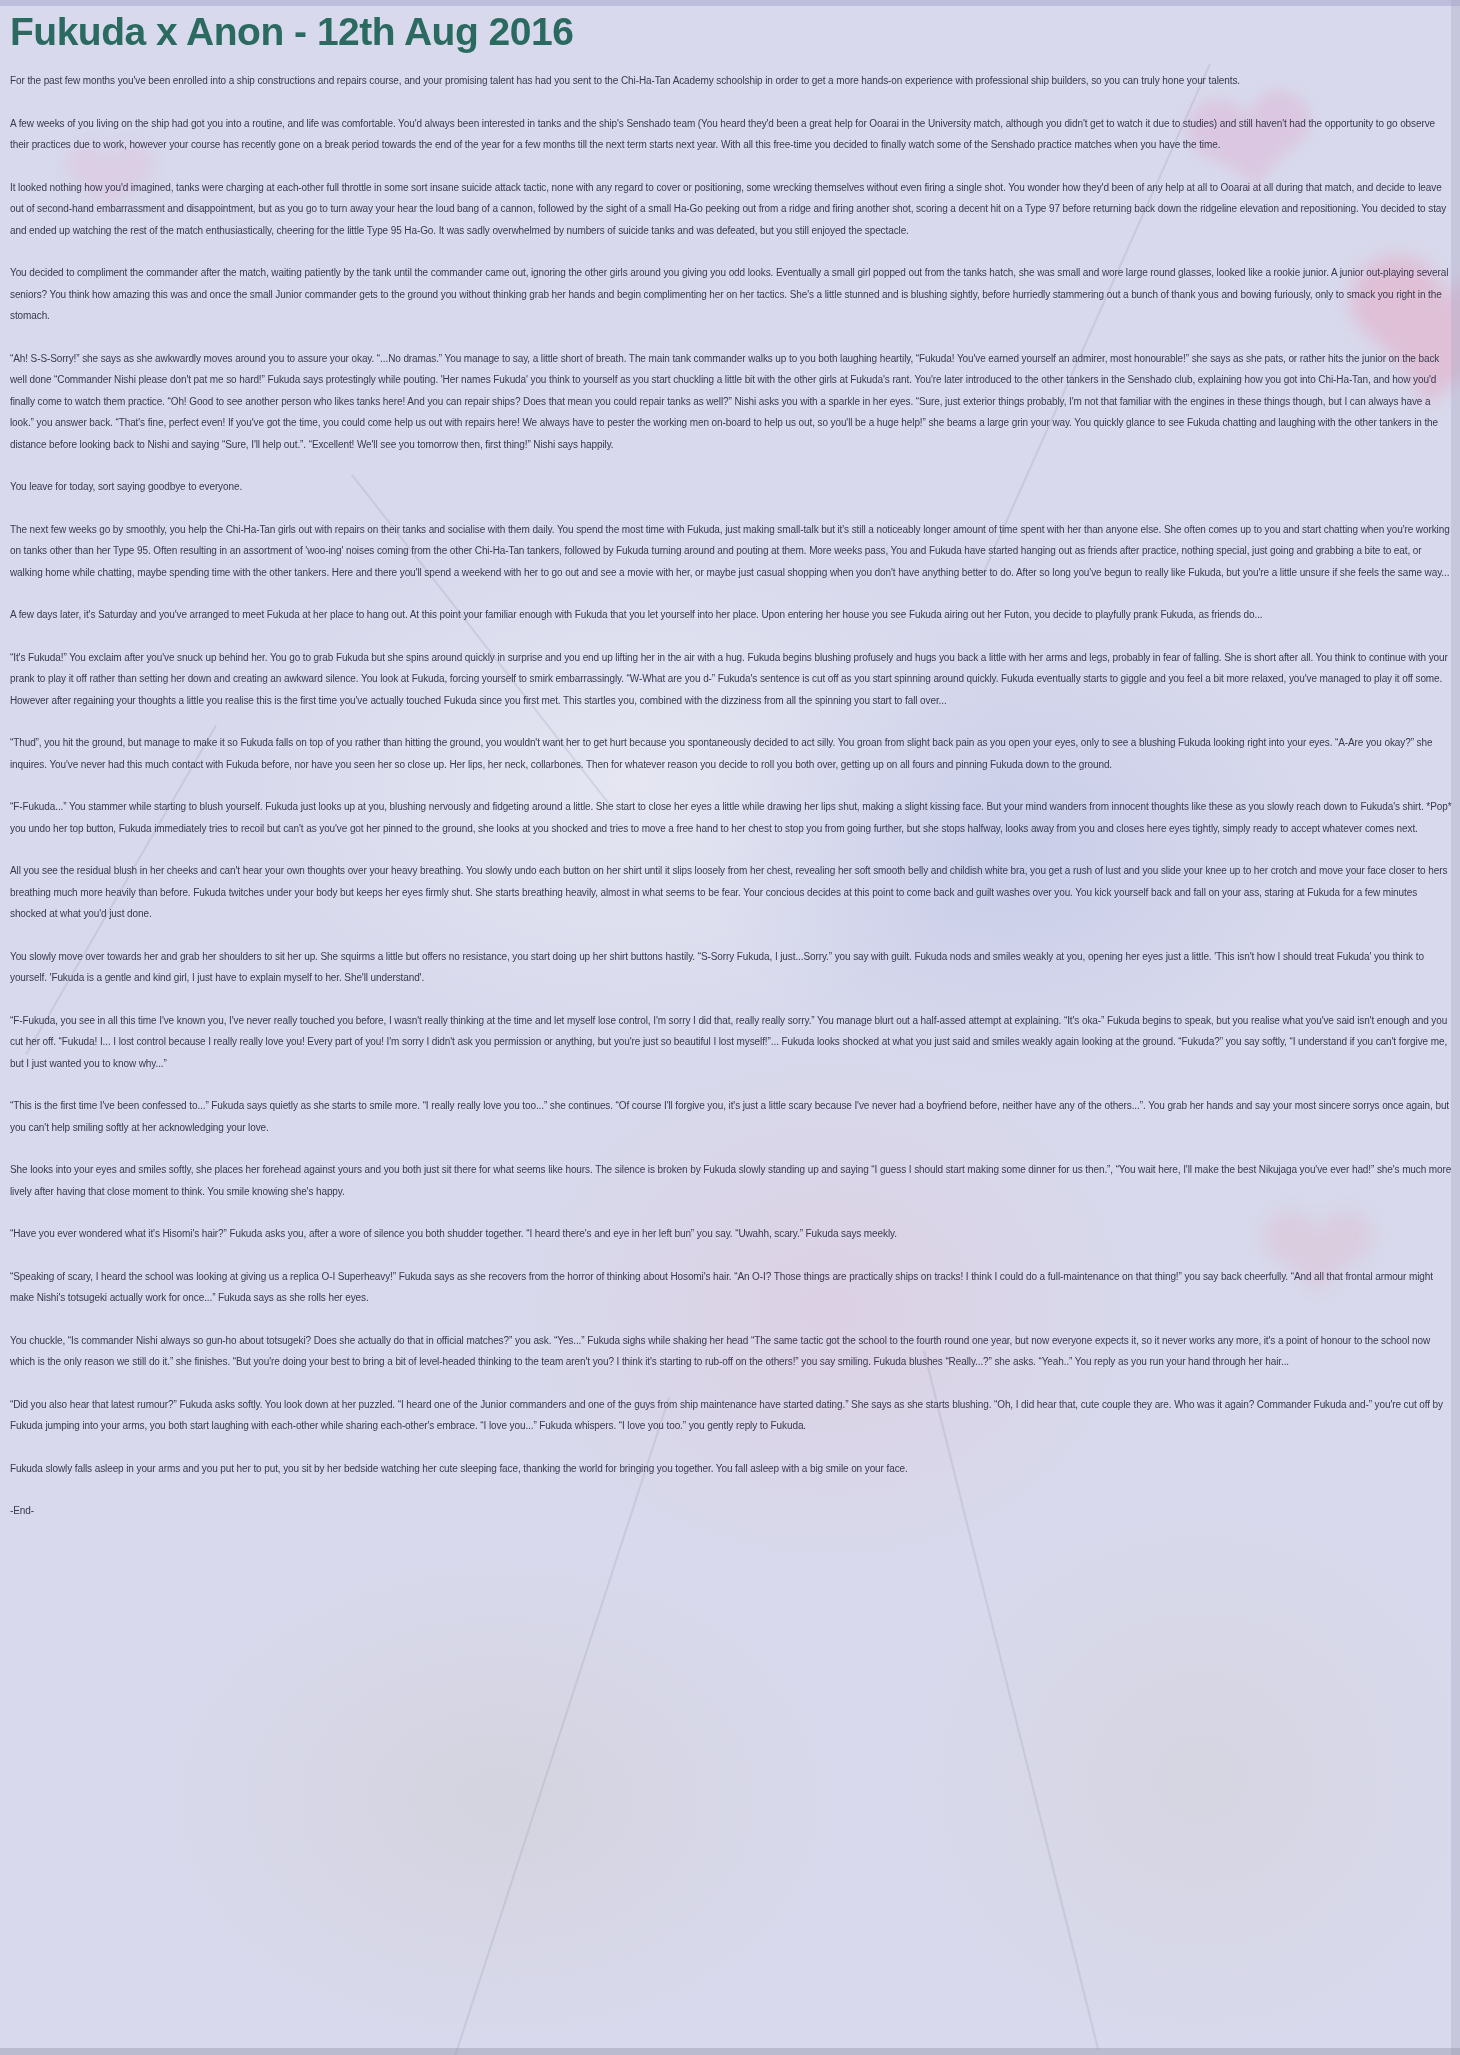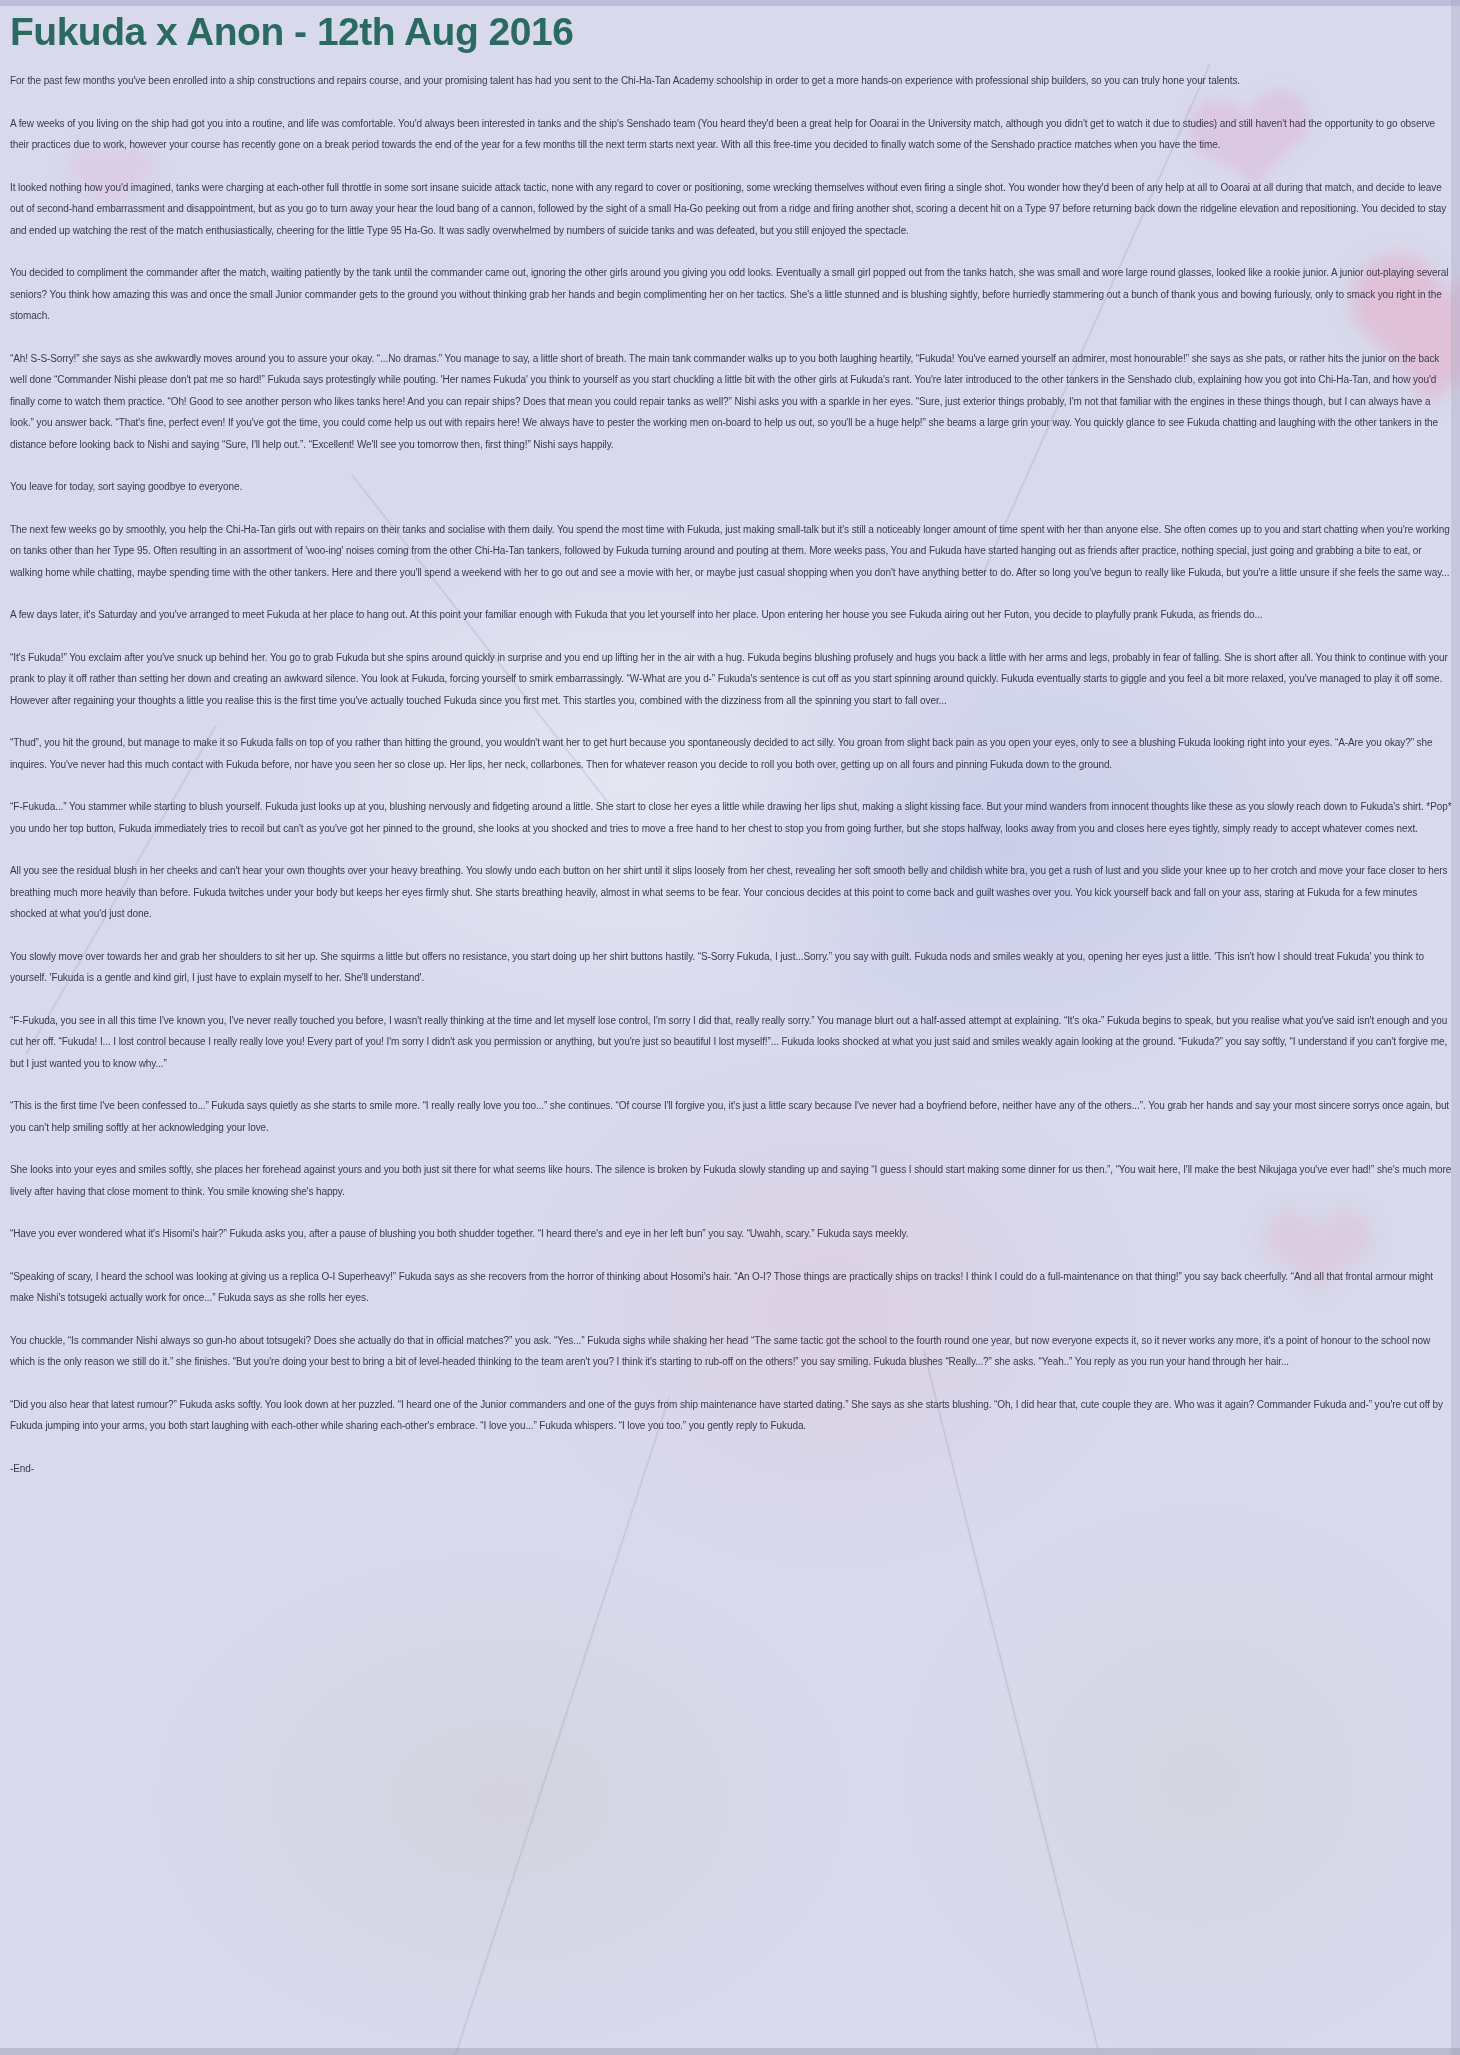--- a/index.html
+++ b/index.html
@@ -90,23 +90,24 @@
       <p>The next few weeks go by smoothly, you help the Chi-Ha-Tan girls out with repairs on their tanks and socialise with them daily. You spend the most time with Fukuda, just making small-talk but it's still a noticeably longer amount of time spent with her than anyone else. She often comes up to you and start chatting when you're working on tanks other than her Type 95. Often resulting in an assortment of 'woo-ing' noises coming from the other Chi-Ha-Tan tankers, followed by Fukuda turning around and pouting at them. More weeks pass, You and Fukuda have started hanging out as friends after practice, nothing special, just going and grabbing a bite to eat, or walking home while chatting, maybe spending time with the other tankers. Here and there you'll spend a weekend with her to go out and see a movie with her, or maybe just casual shopping when you don't have anything better to do. After so long you've begun to really like Fukuda, but you're a little unsure if she feels the same way...</p>
       <p>A few days later, it's Saturday and you've arranged to meet Fukuda at her place to hang out. At this point your familiar enough with Fukuda that you let yourself into her place. Upon entering her house you see Fukuda airing out her Futon, you decide to playfully prank Fukuda, as friends do...</p>
       <p>“It's Fukuda!” You exclaim after you've snuck up behind her. You go to grab Fukuda but she spins around quickly in surprise and you end up lifting her in the air with a hug. Fukuda begins blushing profusely and hugs you back a little with her arms and legs, probably in fear of falling. She is short after all. You think to continue with your prank to play it off rather than setting her down and creating an awkward silence. You look at Fukuda, forcing yourself to smirk embarrassingly. “W-What are you d-” Fukuda's sentence is cut off as you start spinning around quickly. Fukuda eventually starts to giggle and you feel a bit more relaxed, you've managed to play it off some. However after regaining your thoughts a little you realise this is the first time you've actually touched Fukuda since you first met. This startles you, combined with the dizziness from all the spinning you start to fall over...</p>
       <p>“Thud”, you hit the ground, but manage to make it so Fukuda falls on top of you rather than hitting the ground, you wouldn't want her to get hurt because you spontaneously decided to act silly. You groan from slight back pain as you open your eyes, only to see a blushing Fukuda looking right into your eyes. “A-Are you okay?” she inquires. You've never had this much contact with Fukuda before, nor have you seen her so close up. Her lips, her neck, collarbones. Then for whatever reason you decide to roll you both over, getting up on all fours and pinning Fukuda down to the ground.</p>
       <p>“F-Fukuda...” You stammer while starting to blush yourself. Fukuda just looks up at you, blushing nervously and fidgeting around a little. She start to close her eyes a little while drawing her lips shut, making a slight kissing face. But your mind wanders from innocent thoughts like these as you slowly reach down to Fukuda's shirt. *Pop* you undo her top button, Fukuda immediately tries to recoil but can't as you've got her pinned to the ground, she looks at you shocked and tries to move a free hand to her chest to stop you from going further, but she stops halfway, looks away from you and closes here eyes tightly, simply ready to accept whatever comes next.</p>
       <p>All you see the residual blush in her cheeks and can't hear your own thoughts over your heavy breathing. You slowly undo each button on her shirt until it slips loosely from her chest, revealing her soft smooth belly and childish white bra, you get a rush of lust and you slide your knee up to her crotch and move your face closer to hers breathing much more heavily than before. Fukuda twitches under your body but keeps her eyes firmly shut. She starts breathing heavily, almost in what seems to be fear. Your concious decides at this point to come back and guilt washes over you. You kick yourself back and fall on your ass, staring at Fukuda for a few minutes shocked at what you'd just done.</p>
       <p>You slowly move over towards her and grab her shoulders to sit her up. She squirms a little but offers no resistance, you start doing up her shirt buttons hastily. “S-Sorry Fukuda, I just...Sorry.” you say with guilt. Fukuda nods and smiles weakly at you, opening her eyes just a little. 'This isn't how I should treat Fukuda' you think to yourself. 'Fukuda is a gentle and kind girl, I just have to explain myself to her. She'll understand'.</p>
       <p>“F-Fukuda, you see in all this time I've known you, I've never really touched you before, I wasn't really thinking at the time and let myself lose control, I'm sorry I did that, really really sorry.” You manage blurt out a half-assed attempt at explaining. “It's oka-” Fukuda begins to speak, but you realise what you've said isn't enough and you cut her off. “Fukuda! I... I lost control because I really really love you! Every part of you! I'm sorry I didn't ask you permission or anything, but you're just so beautiful I lost myself!”... Fukuda looks shocked at what you just said and smiles weakly again looking at the ground. “Fukuda?” you say softly, “I understand if you can't forgive me, but I just wanted you to know why...”</p>
       <p>“This is the first time I've been confessed to...” Fukuda says quietly as she starts to smile more. “I really really love you too...” she continues. “Of course I'll forgive you, it's just a little scary because I've never had a boyfriend before, neither have any of the others...”. You grab her hands and say your most sincere sorrys once again, but you can't help smiling softly at her acknowledging your love.</p>
       <p>She looks into your eyes and smiles softly, she places her forehead against yours and you both just sit there for what seems like hours. The silence is broken by Fukuda slowly standing up and saying “I guess I should start making some dinner for us then.”, “You wait here, I'll make the best Nikujaga you've ever had!” she's much more lively after having that close moment to think. You smile knowing she's happy.</p>
-      <p>“Have you ever wondered what it's Hisomi's hair?” Fukuda asks you, after a pause of blushing you both shudder together. “I heard there's and eye in her left bun” you say. “Uwahh, scary.” Fukuda says meekly.</p>
+      <p>“Have you ever wondered what it's Hisomi's hair?” Fukuda asks you, after a wore of silence you both shudder together. “I heard there's and eye in her left bun” you say. “Uwahh, scary.” Fukuda says meekly.</p>
       <p>“Speaking of scary, I heard the school was looking at giving us a replica O-I Superheavy!” Fukuda says as she recovers from the horror of thinking about Hosomi's hair. “An O-I? Those things are practically ships on tracks! I think I could do a full-maintenance on that thing!” you say back cheerfully. “And all that frontal armour might make Nishi's totsugeki actually work for once...” Fukuda says as she rolls her eyes.</p>
       <p>You chuckle, “Is commander Nishi always so gun-ho about totsugeki? Does she actually do that in official matches?” you ask. “Yes...” Fukuda sighs while shaking her head “The same tactic got the school to the fourth round one year, but now everyone expects it, so it never works any more, it's a point of honour to the school now which is the only reason we still do it.” she finishes. “But you're doing your best to bring a bit of level-headed thinking to the team aren't you? I think it's starting to rub-off on the others!” you say smiling. Fukuda blushes “Really...?” she asks. “Yeah..” You reply as you run your hand through her hair...</p>
       <p>“Did you also hear that latest rumour?” Fukuda asks softly. You look down at her puzzled. “I heard one of the Junior commanders and one of the guys from ship maintenance have started dating.” She says as she starts blushing. “Oh, I did hear that, cute couple they are. Who was it again? Commander Fukuda and-” you're cut off by Fukuda jumping into your arms, you both start laughing  with each-other while sharing each-other's embrace. “I love you...” Fukuda whispers. “I love you too.” you gently reply to Fukuda.</p>
+      <p>Fukuda slowly falls asleep in your arms and you put her to put, you sit by her bedside watching her cute sleeping face, thanking the world for bringing you together. You fall asleep with a big smile on your face.</p>
       <p>-End-</p>
     </div>
 </div>
 
 <div class="edge-top"></div>
 <div class="edge-right"></div>
 <div class="edge-bottom"></div>
 
 </body></html>

